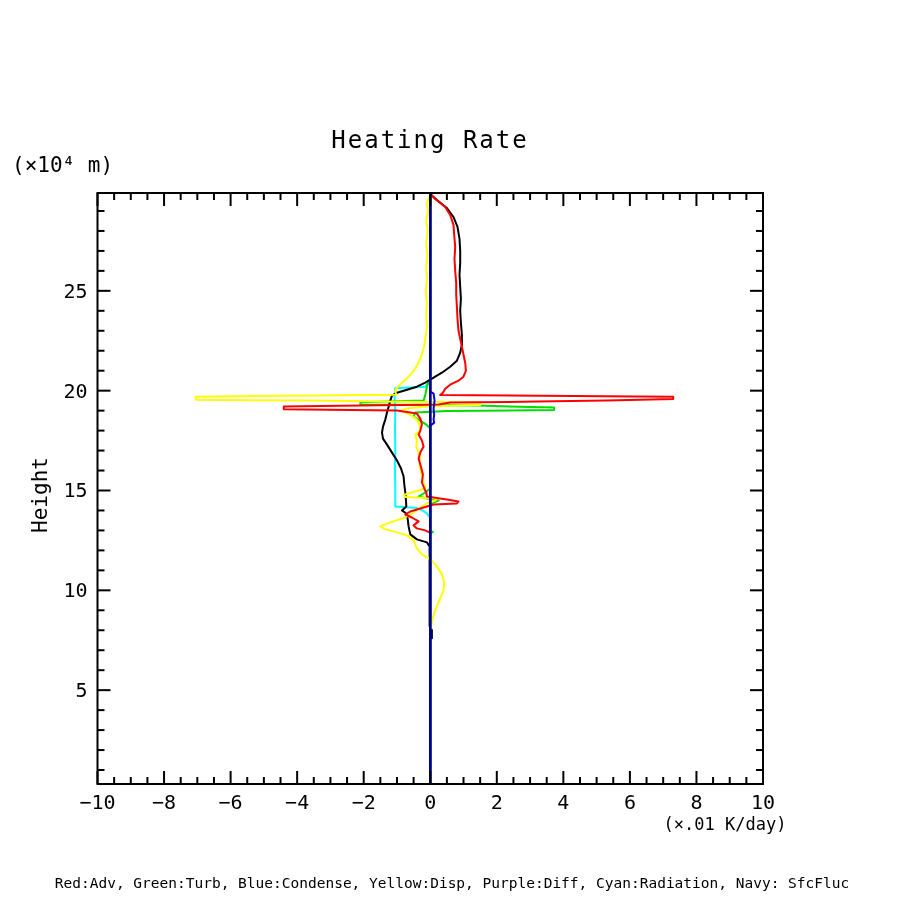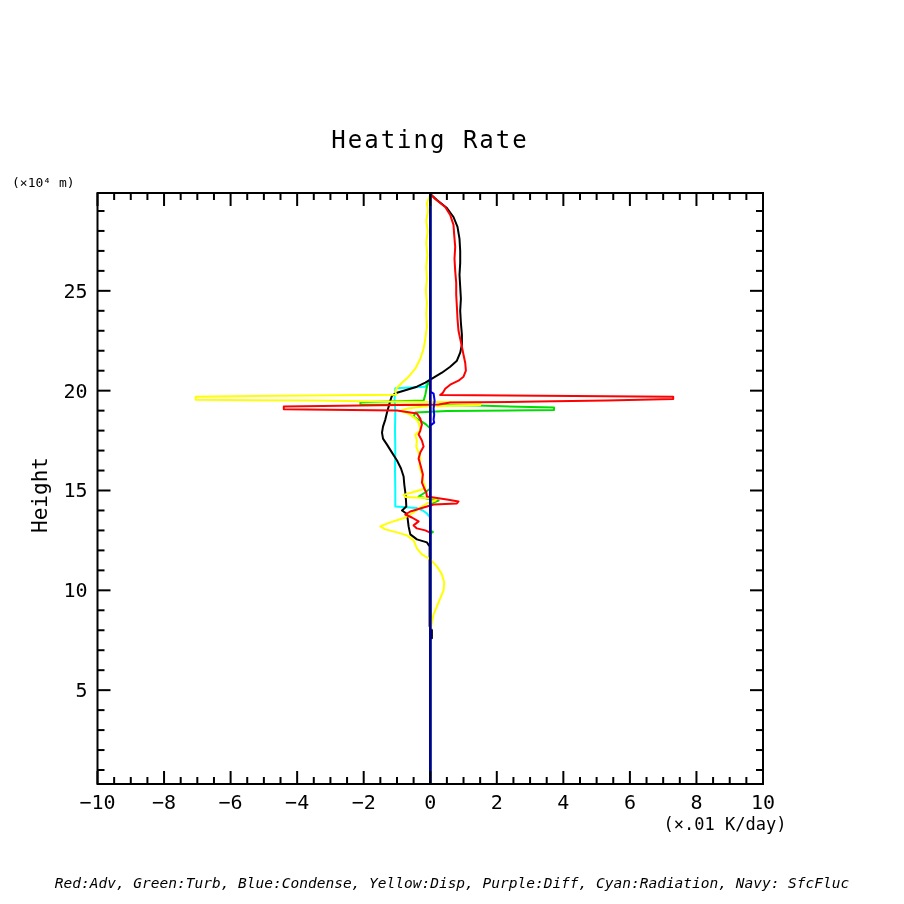--- a/index.html
+++ b/index.html
@@ -5,29 +5,29 @@
   html,body{margin:0;padding:0;}
   body{
     width:904px;height:904px;background:#ffffff;position:relative;overflow:hidden;
     font-family:"DejaVu Sans Mono", monospace;color:#000;
   }
   .abs{position:absolute;}
   #title{
     top:126px;left:430px;transform:translateX(-50%);
     font-size:24px;letter-spacing:2px;white-space:nowrap;
   }
-  #y-unit{top:153px;left:12px;font-size:13px;white-space:nowrap;margin-top:22px;}
+  #y-unit{top:153px;left:12px;font-size:21px;white-space:nowrap;}
   #x-unit{top:814px;left:655px;width:140px;text-align:center;font-size:17px;white-space:nowrap;}
   #y-label{
     top:495px;left:40px;transform:translate(-50%,-50%) rotate(-90deg);
     font-size:21px;white-space:nowrap;
   }
   #legend-caption{
     top:875px;left:452px;transform:translateX(-50%);
-    font-size:14.5px;white-space:nowrap;font-style:italic;
+    font-size:14.5px;white-space:nowrap;
   }
   svg{position:absolute;top:0;left:0;}
   text{font-family:"DejaVu Sans Mono", monospace;}
 </style>
 </head>
 <body>
 
 <svg id="chart" width="904" height="904">
     <polyline points="430.3,194.0 430.3,783.0" fill="none" stroke="#a020f0" stroke-width="2" stroke-linejoin="round" stroke-linecap="round"></polyline>
     <polyline points="430.3,194.0 430.3,378.7 426.9,383.7 425.3,386.7 395.3,388.3 394.6,398.7 395.3,410.6 395.0,430.6 395.3,450.6 395.0,470.5 395.3,490.5 395.3,506.5 416.9,508.1 422.9,510.5 426.9,513.5 430.3,517.5 430.3,783.0" fill="none" stroke="#00ffff" stroke-width="2" stroke-linejoin="round" stroke-linecap="round"></polyline>

